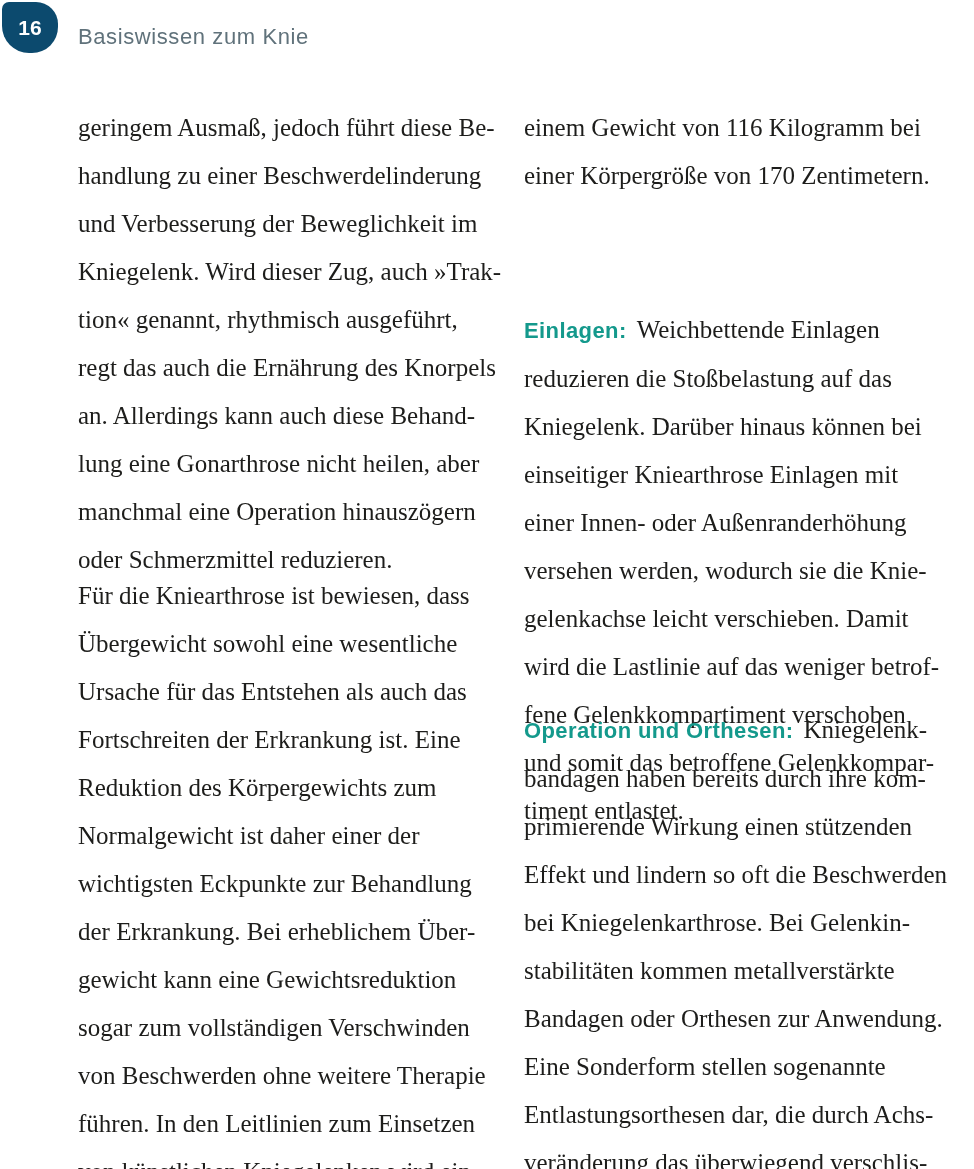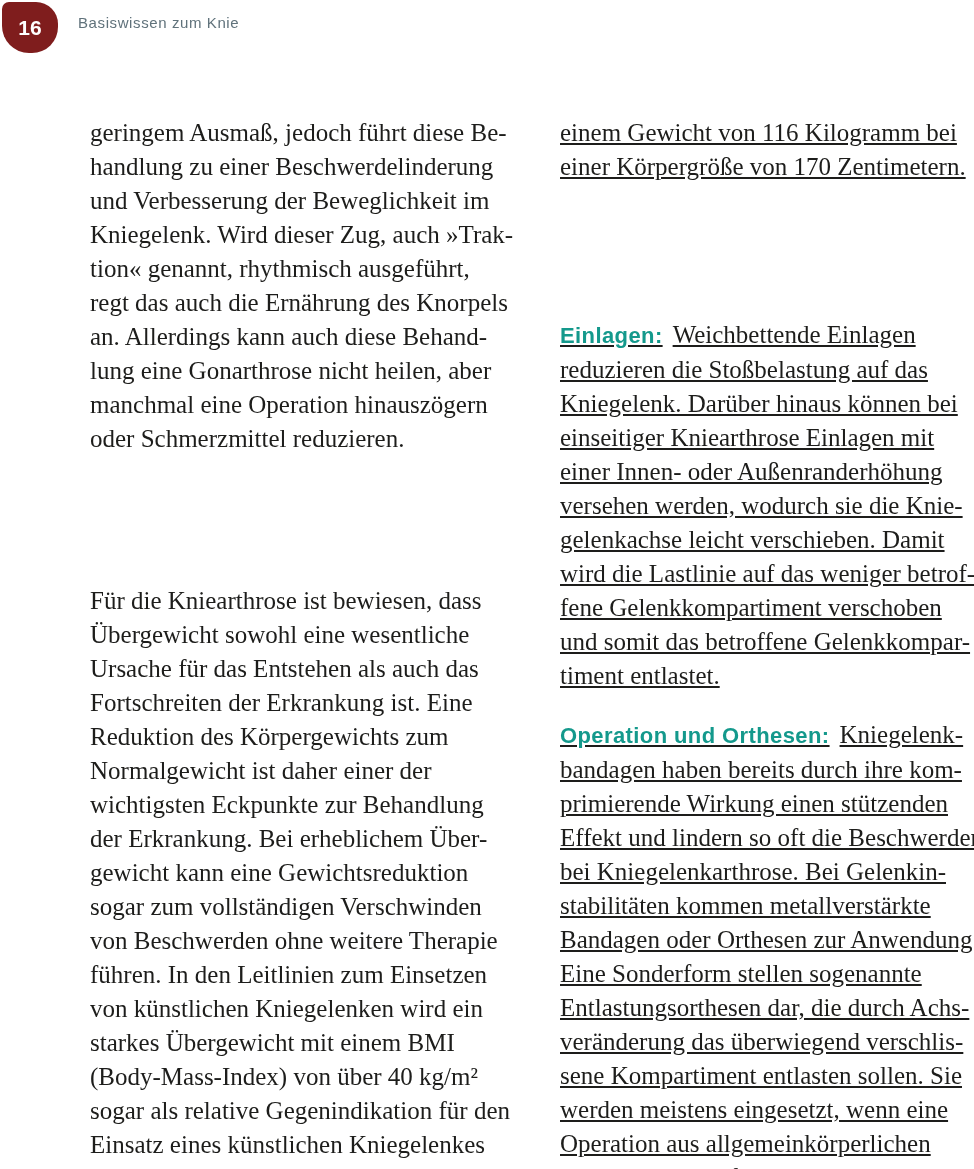--- a/index.html
+++ b/index.html
@@ -28,38 +28,38 @@
     align-items: center;
     justify-content: center;
     font-family: "Liberation Sans", sans-serif;
     font-weight: 700;
     font-size: 21px;
     color: #ffffff;
   }
   .header-title {
     position: absolute;
     left: 78px;
-    top: 14px;
+    top: 24px;
     font-family: "Liberation Sans", sans-serif;
-    font-size: 15px;
+    font-size: 22px;
     letter-spacing: 0.6px;
     font-weight: 400;
   }
 
   
   .body-text {
     position: absolute;
-    margin: 12px;
+    margin: 0;
     font-size: 25px;
-    line-height: 34px;
+    line-height: 48px;
     white-space: pre;
     color: #1d1d1b;
   }
   .col-left  { left: 78px;  width: 436px; }
-  .col-right { left: 548px; width: 426px; text-decoration: underline; }
+  .col-right { left: 524px; width: 426px; }
 
   .section-heading {
     position: absolute;
     margin: 0;
     font-family: "Liberation Sans", sans-serif;
     font-weight: 400;
     font-size: 33px;
     letter-spacing: 0.6px;
     line-height: 40px;
   }
@@ -79,21 +79,21 @@
   #rp1 { top: 104px; }
   #rh1 { top: 234px; }
   #rp2 { top: 306px; }
   #rp3 { top: 706px; }
 </style>
 </head>
 <body>
 
 <div id="page">
 
-  <div class="page-badge" style="background: #7f1d1d;">
+  <div class="page-badge" style="background: #0c4a6e;">
       <span>16</span>
     </div>
 
   <div class="header-title" style="color: rgb(96, 114, 123);">Basiswissen zum Knie</div>
 
   <p id="lp1" class="body-text col-left" style="color: rgb(29, 29, 27);">geringem Ausmaß, jedoch führt diese Be-
 handlung zu einer Beschwerdelinderung
 und Verbesserung der Beweglichkeit im
 Kniegelenk. Wird dieser Zug, auch »Trak-
 tion« genannt, rhythmisch ausgeführt,

